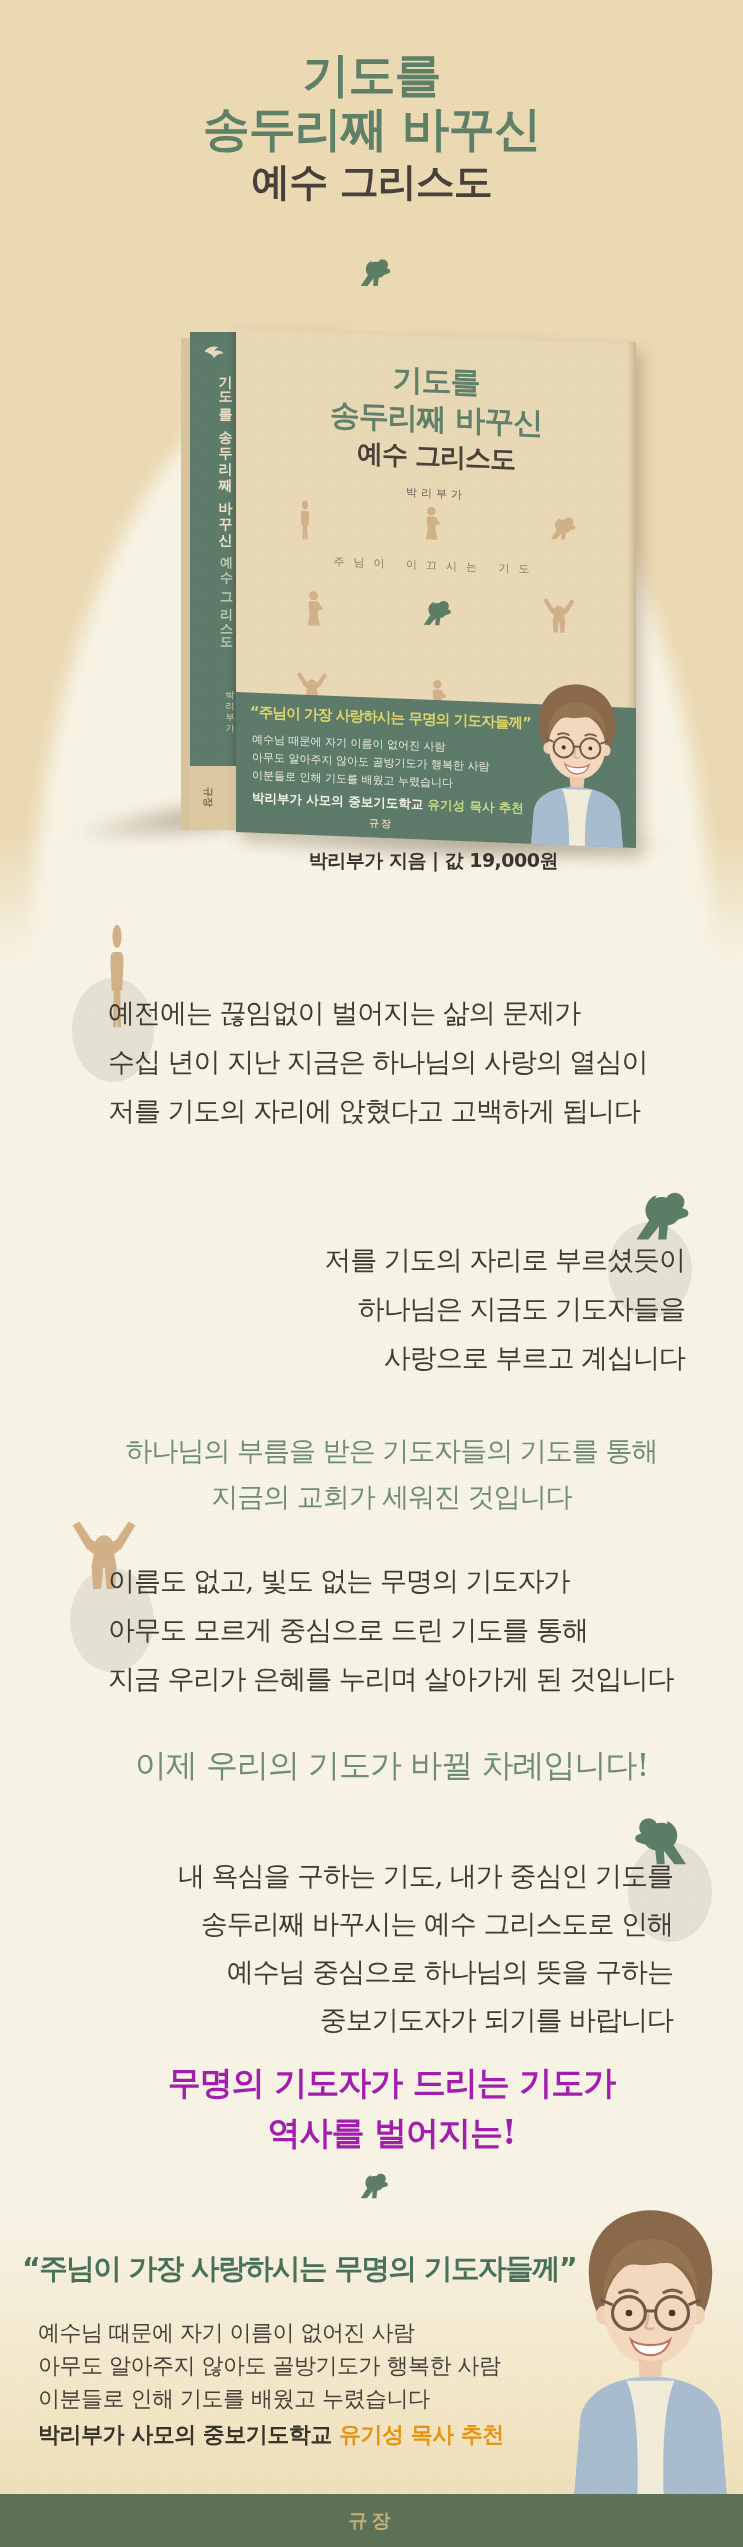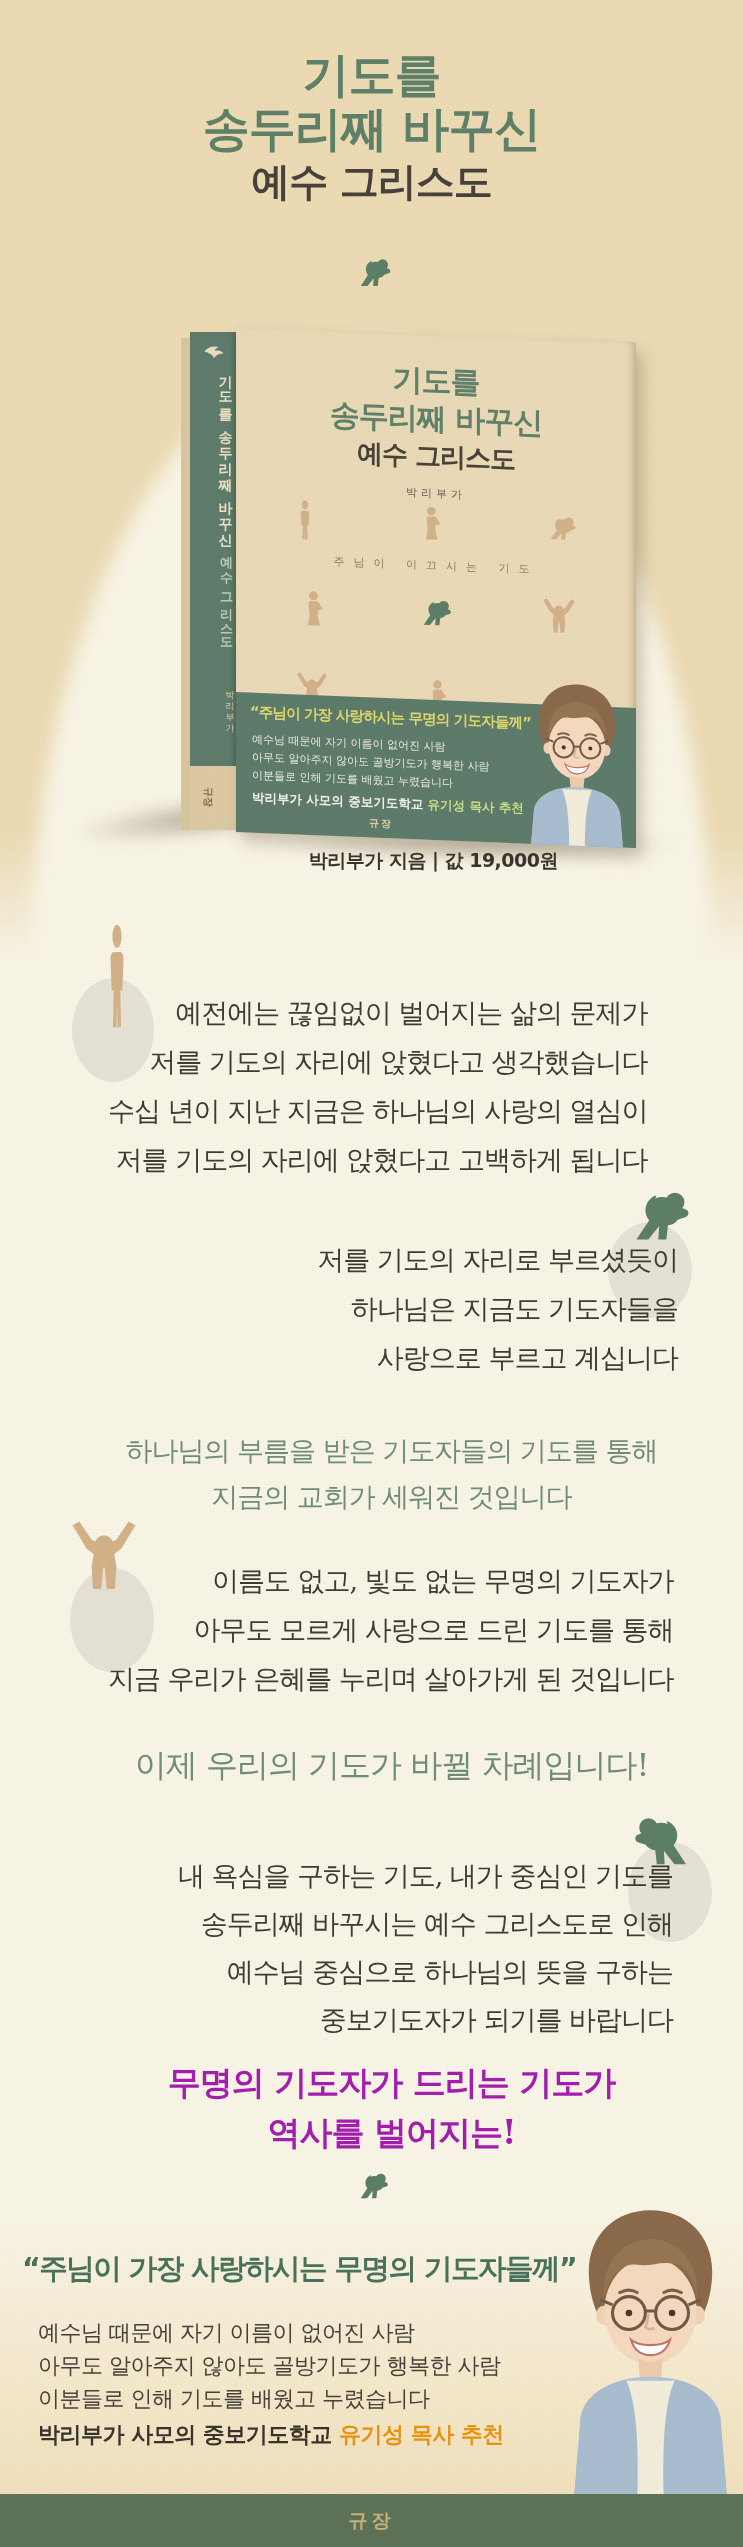--- a/index.html
+++ b/index.html
@@ -62,21 +62,21 @@
   .band-reco .reco-name{color:#c9dc85;}
   .band-pub{position:absolute;left:0;top:119px;width:290px;text-align:center;font-size:10px;
       letter-spacing:2px;color:#d8cfa8;font-weight:bold;}
   .cover-photo{position:absolute;right:2px;top:-30px;width:114px;height:170px;overflow:hidden;}
   .caption{position:absolute;top:848px;right:185px;z-index:6;font-size:19px;font-weight:bold;
       color:#37332c;letter-spacing:-0.5px;font-family:"DejaVu Sans","Liberation Sans",sans-serif;}
   
   .halo{position:absolute;background:#e2dfd3;border-radius:50%;opacity:.9;}
   .fig-group{position:absolute;z-index:2;}
   .fig{position:absolute;}
-  .para{position:absolute;z-index:3;font-size:27px;line-height:49px;color:#3e3a33;letter-spacing:-1px;text-align:right;}
+  .para{position:absolute;z-index:3;font-size:27px;line-height:49px;color:#3e3a33;letter-spacing:-1px;}
   .para.right{text-align:right;}
   .para.center{width:100%;left:0;text-align:center;padding-left:20px;}
   .gtext{color:#6e8d77;}
   .big-green{font-size:33px;line-height:50px;font-weight:bold;color:#a21caf;}
   
   .bottom-sec{position:absolute;left:0;top:2225px;width:743px;height:269px;z-index:1;
       background:linear-gradient(180deg,#f8f3e5 0%,#f3e6c6 70%,#efdfbc 100%);}
   .photo-large{position:absolute;left:558px;top:2196px;width:185px;height:298px;overflow:hidden;z-index:2;}
   .b-quote{position:absolute;left:22px;top:2250px;width:620px;z-index:3;font-weight:bold;font-size:28.5px;
       color:#47715a;letter-spacing:-1.5px;font-family:"DejaVu Sans","Liberation Sans",sans-serif;white-space:nowrap;}
@@ -240,51 +240,50 @@
   <div class="caption">박리부가 지음 | 값 19,000원</div>
 
   <div class="fig-group" style="left:62px;top:920px;width:140px;height:170px">
     <div class="halo" style="left:10px;top:58px;width:82px;height:104px"></div>
     <svg class="fig tan-ic" style="left:32px;top:0;width:46px;height:116px" preserveAspectRatio="none" viewBox="0 0 60 60">
         <use href="#sym-standing"></use>
       </svg>
   </div>
   <div class="para" style="left:108px;top:988px">
     <div>예전에는 끊임없이 벌어지는 삶의 문제가</div>
-    <div>저를 기도의 자리에 앉혔다고 생각했습니다</div>
     <div>수십 년이 지난 지금은 하나님의 사랑의 열심이</div>
     <div>저를 기도의 자리에 앉혔다고 고백하게 됩니다</div>
   </div>
 
   <div class="fig-group" style="left:600px;top:1170px;width:140px;height:160px">
     <div class="halo" style="left:8px;top:52px;width:84px;height:96px"></div>
     <svg class="fig green-ic" style="left:14px;top:0;width:88px;height:104px" viewBox="0 0 60 60">
         <use href="#sym-pray-kneel"></use>
       </svg>
   </div>
-  <div class="para right" style="right:65px;top:1235px">
+  <div class="para right" style="right:58px;top:1235px">
     <div>저를 기도의 자리로 부르셨듯이</div>
     <div>하나님은 지금도 기도자들을</div>
     <div>사랑으로 부르고 계십니다</div>
   </div>
 
   <div class="para center gtext" style="top:1428px;line-height:46px">
     <div>하나님의 부름을 받은 기도자들의 기도를 통해</div>
     <div>지금의 교회가 세워진 것입니다</div>
   </div>
 
   <div class="fig-group" style="left:56px;top:1520px;width:150px;height:170px">
     <div class="halo" style="left:14px;top:48px;width:84px;height:104px"></div>
     <svg class="fig tan-ic" style="left:0;top:0;width:96px;height:92px" viewBox="0 0 60 60">
         <use href="#sym-arms-raised"></use>
       </svg>
   </div>
   <div class="para" style="left:108px;top:1556px">
     <div>이름도 없고, 빛도 없는 무명의 기도자가</div>
-    <div>아무도 모르게 사랑으로 드린 기도를 통해</div>
+    <div>아무도 모르게 중심으로 드린 기도를 통해</div>
     <div>지금 우리가 은혜를 누리며 살아가게 된 것입니다</div>
   </div>
 
   <div class="para center gtext" style="top:1741px;font-size:32px">
     <div>이제 우리의 기도가 바뀔 차례입니다!</div>
   </div>
 
   <div class="fig-group" style="left:618px;top:1798px;width:130px;height:160px">
     <div class="halo" style="left:10px;top:44px;width:84px;height:100px"></div>
     <svg class="fig green-ic" style="left:4px;top:0;width:86px;height:98px;transform:scaleX(-1)" viewBox="0 0 60 60">

